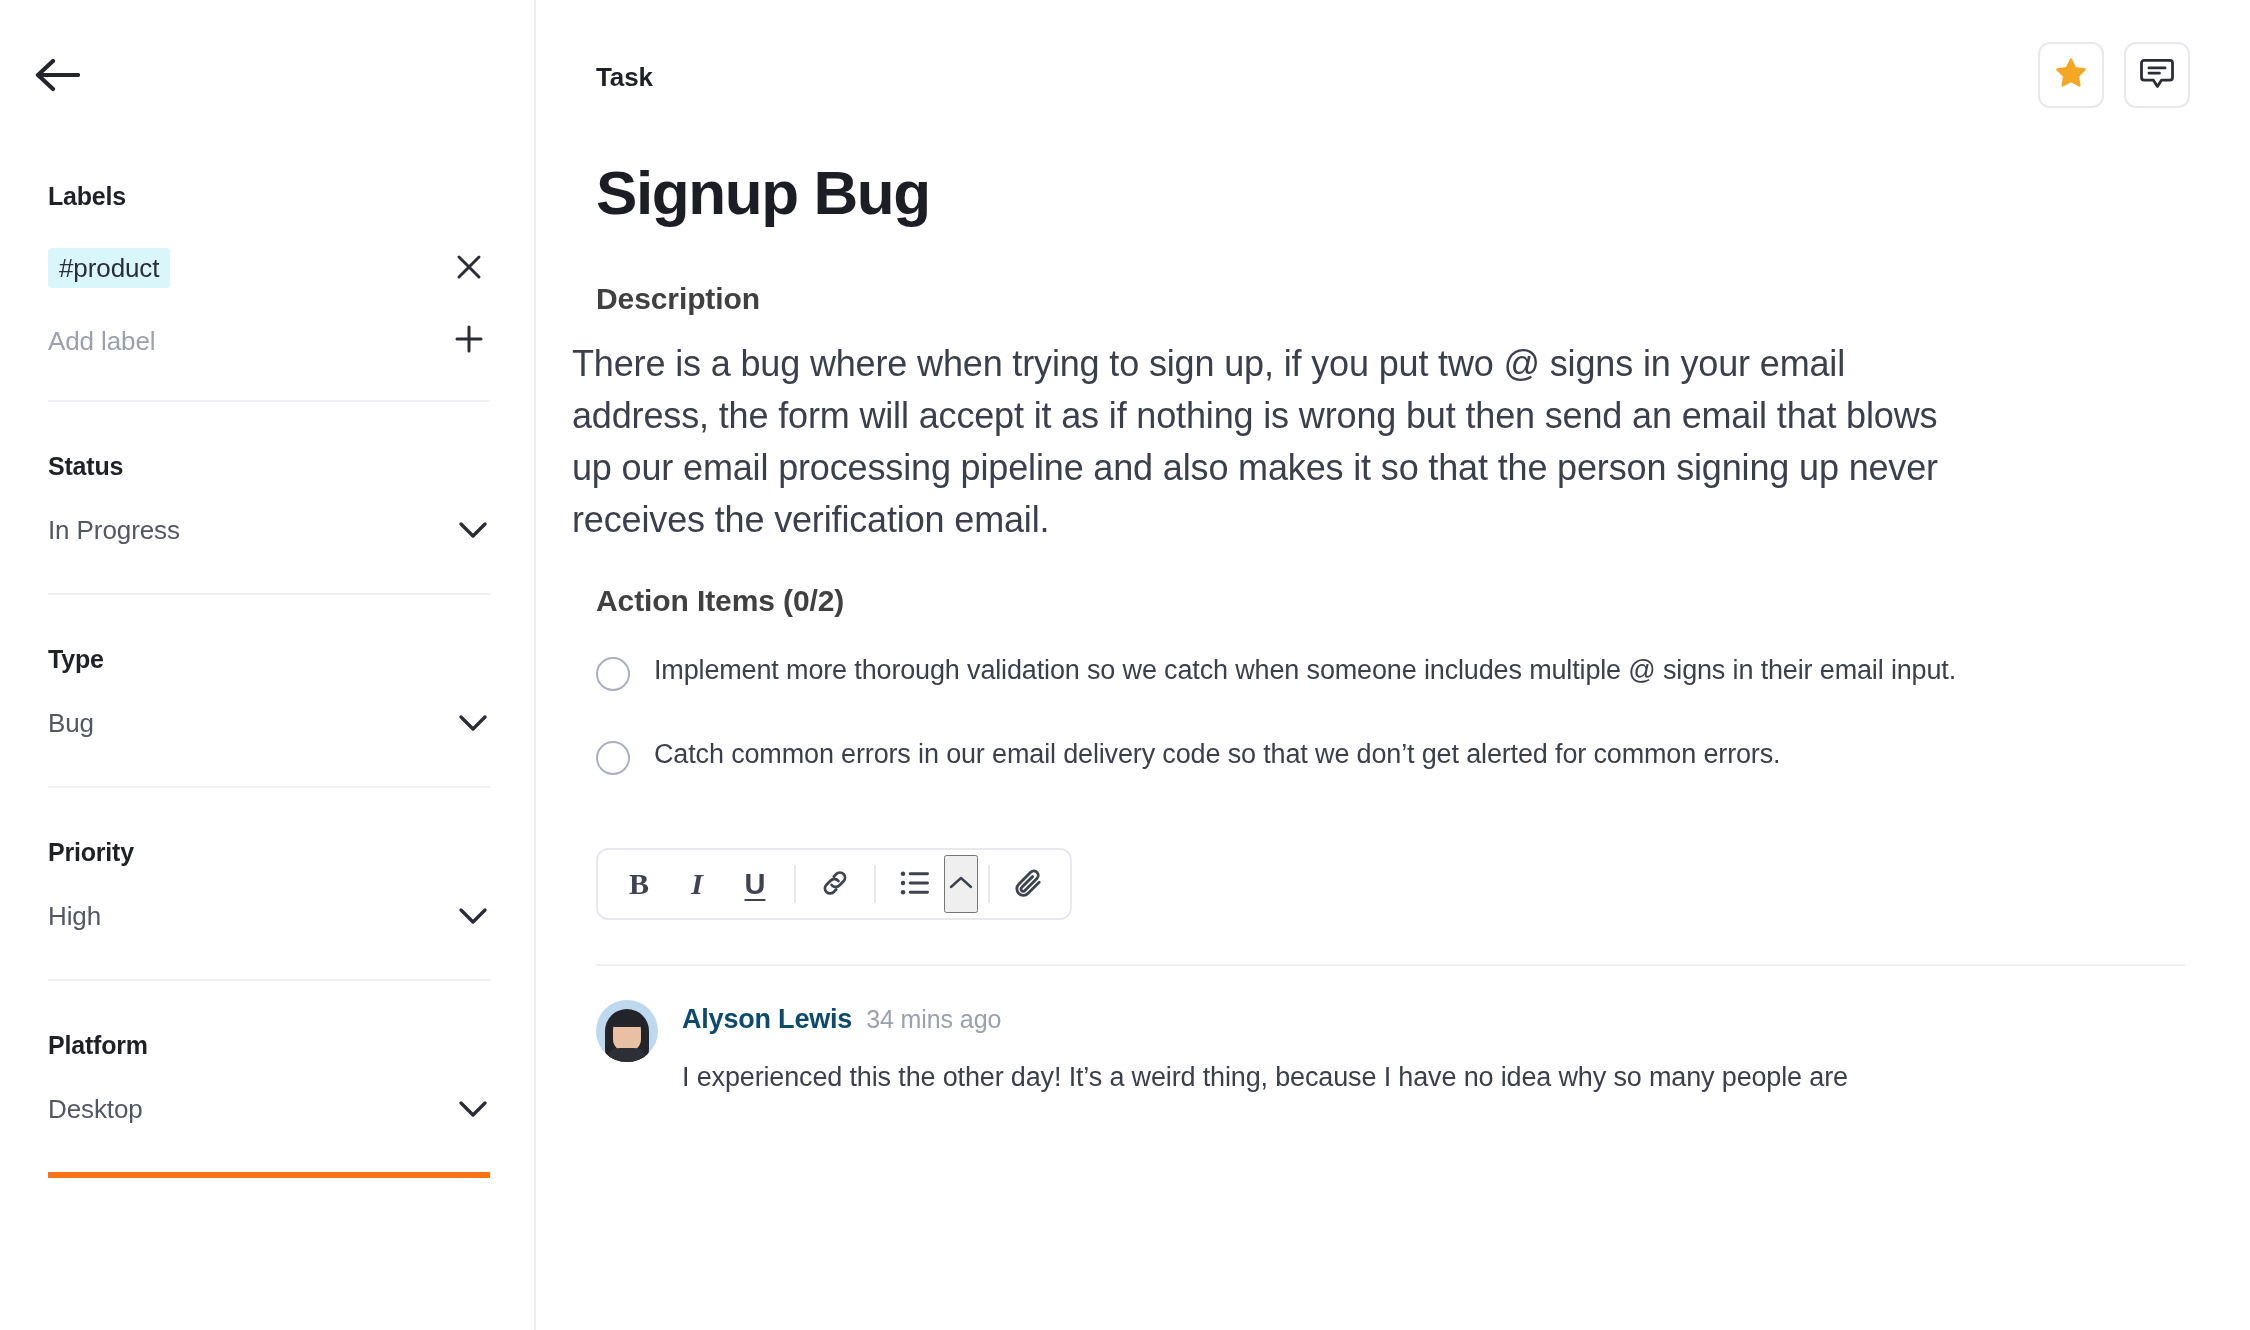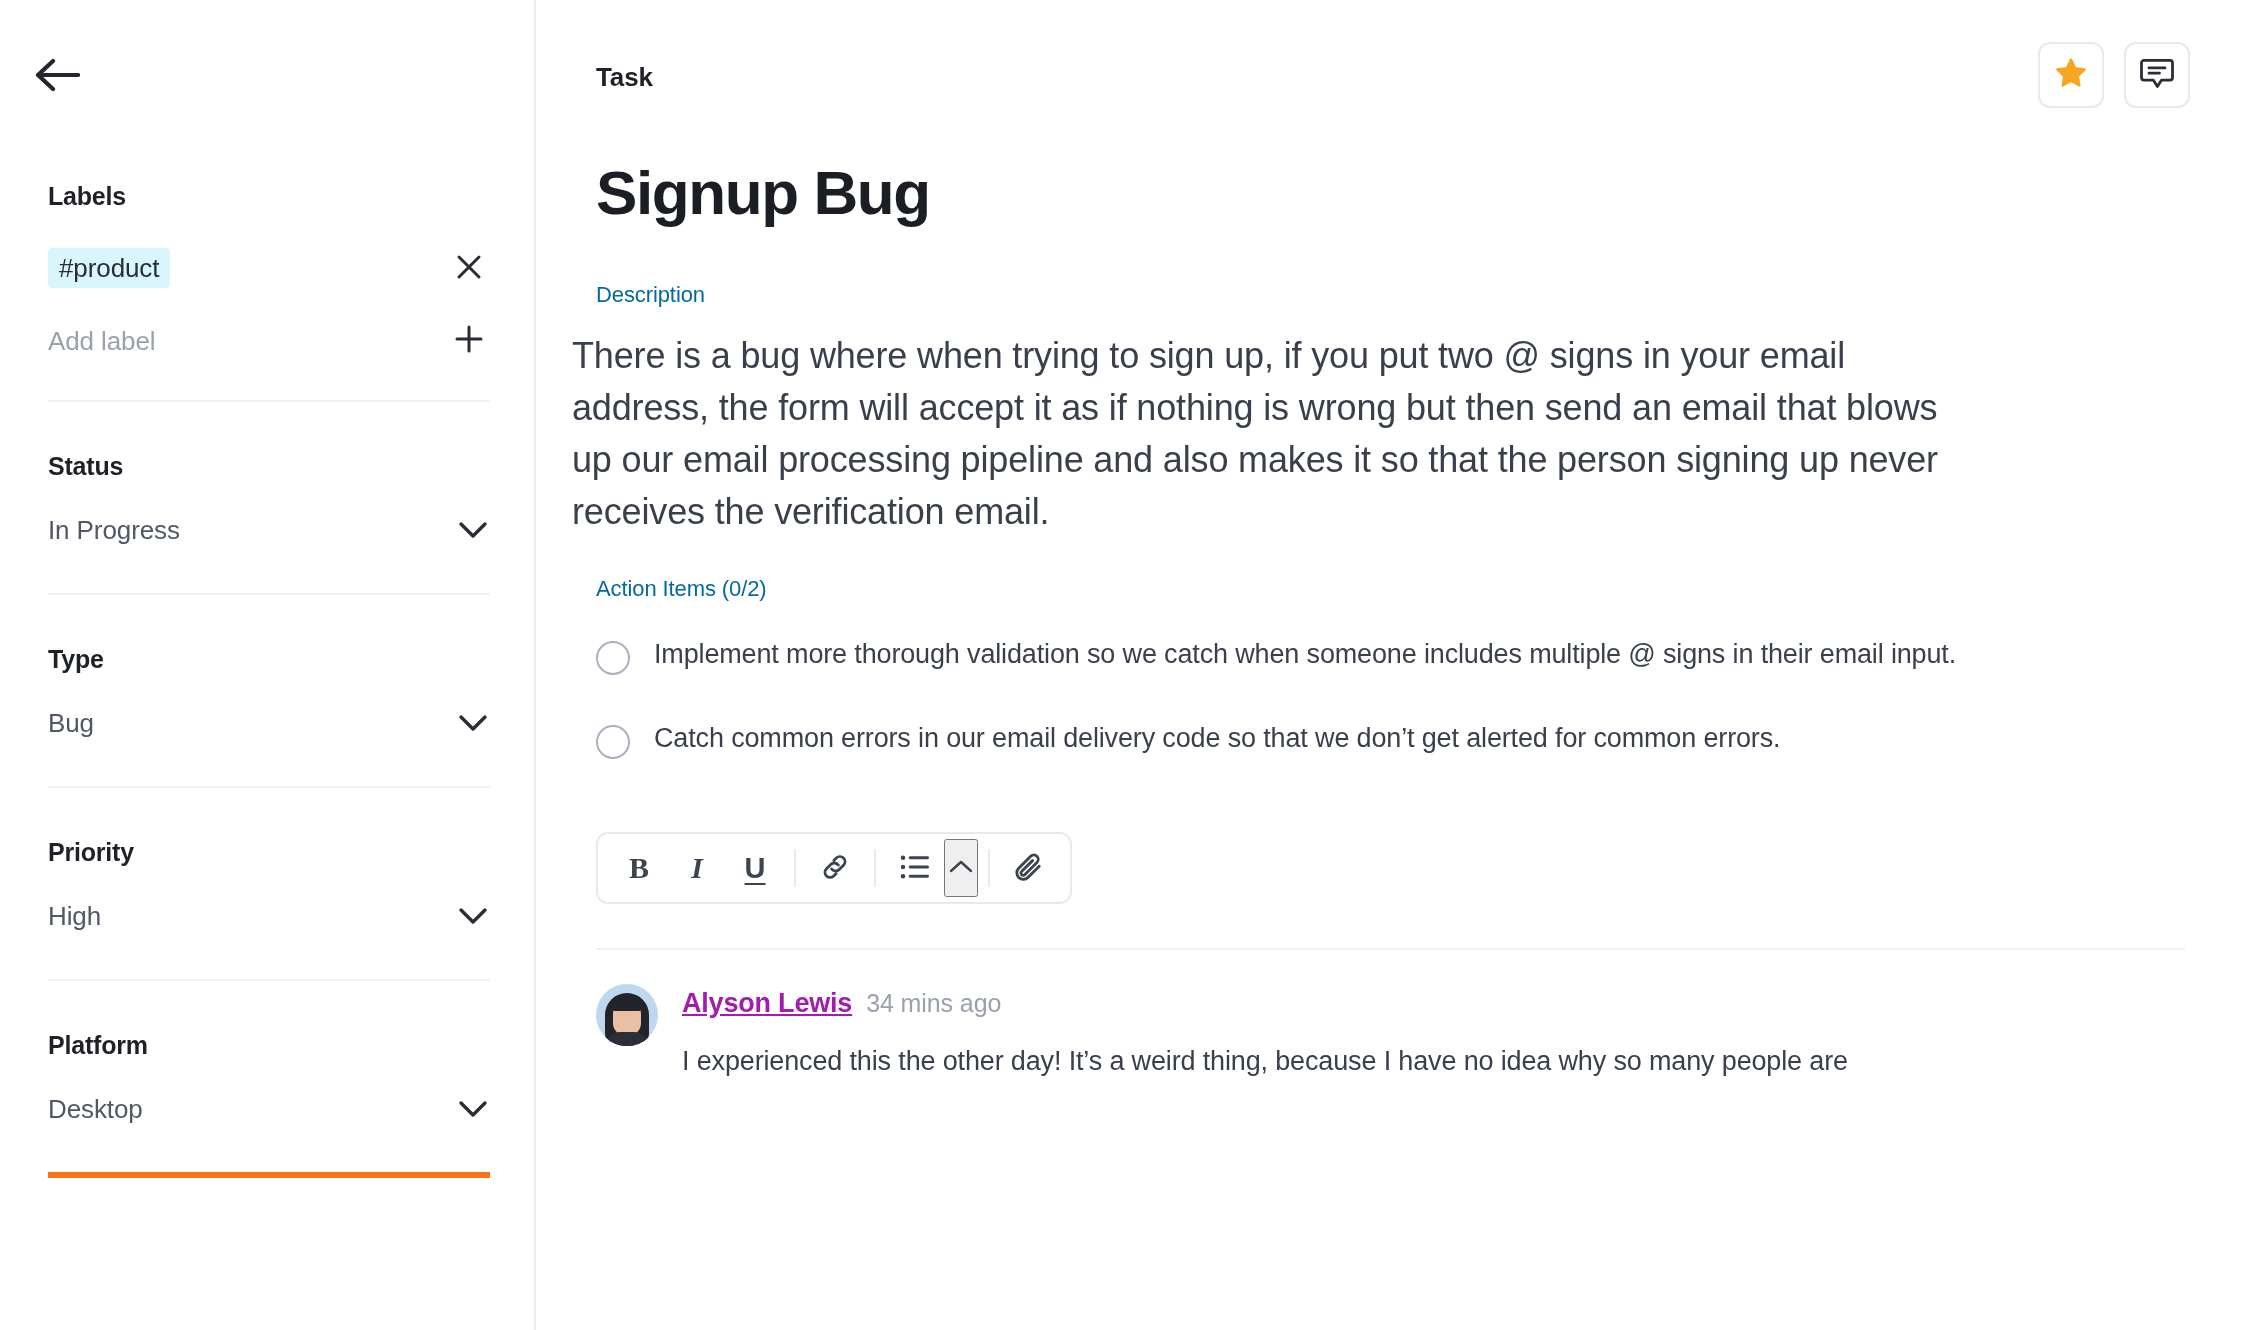--- a/index.html
+++ b/index.html
@@ -181,23 +181,23 @@
   .page-title {
     font-size: 62px;
     font-weight: 800;
     color: #1c1e26;
     letter-spacing: -1.4px;
     padding: 52px 60px 0 60px;
     line-height: 1.05;
   }
 
   .block-label {
-    font-size: 22px;
-    font-weight: 400;
-    color: #0369a1;
+    font-size: 30px;
+    font-weight: 700;
+    color: #404040;
     letter-spacing: -0.1px;
     padding: 0 60px;
   }
   .desc-label { margin-top: 57px; }
 
   .desc-text {
     padding: 0 36px;
     margin-top: 22px;
     max-width: 1460px;
     font-size: 36px;
@@ -317,23 +317,22 @@
   .comment-main { flex: 1 1 auto; min-width: 0; }
   .comment-head {
     display: flex;
     align-items: baseline;
     gap: 14px;
     margin-top: 4px;
   }
   .comment-author {
     font-size: 27px;
     font-weight: 700;
-    color: #a21caf;
+    color: #0c4a6e;
     letter-spacing: -0.2px;
-    text-decoration: underline;
   }
   .comment-time {
     font-size: 25px;
     color: #9aa0ad;
     letter-spacing: -0.1px;
     text-align: center;
   }
   .comment-body {
     margin-top: 16px;
     font-size: 27px;

